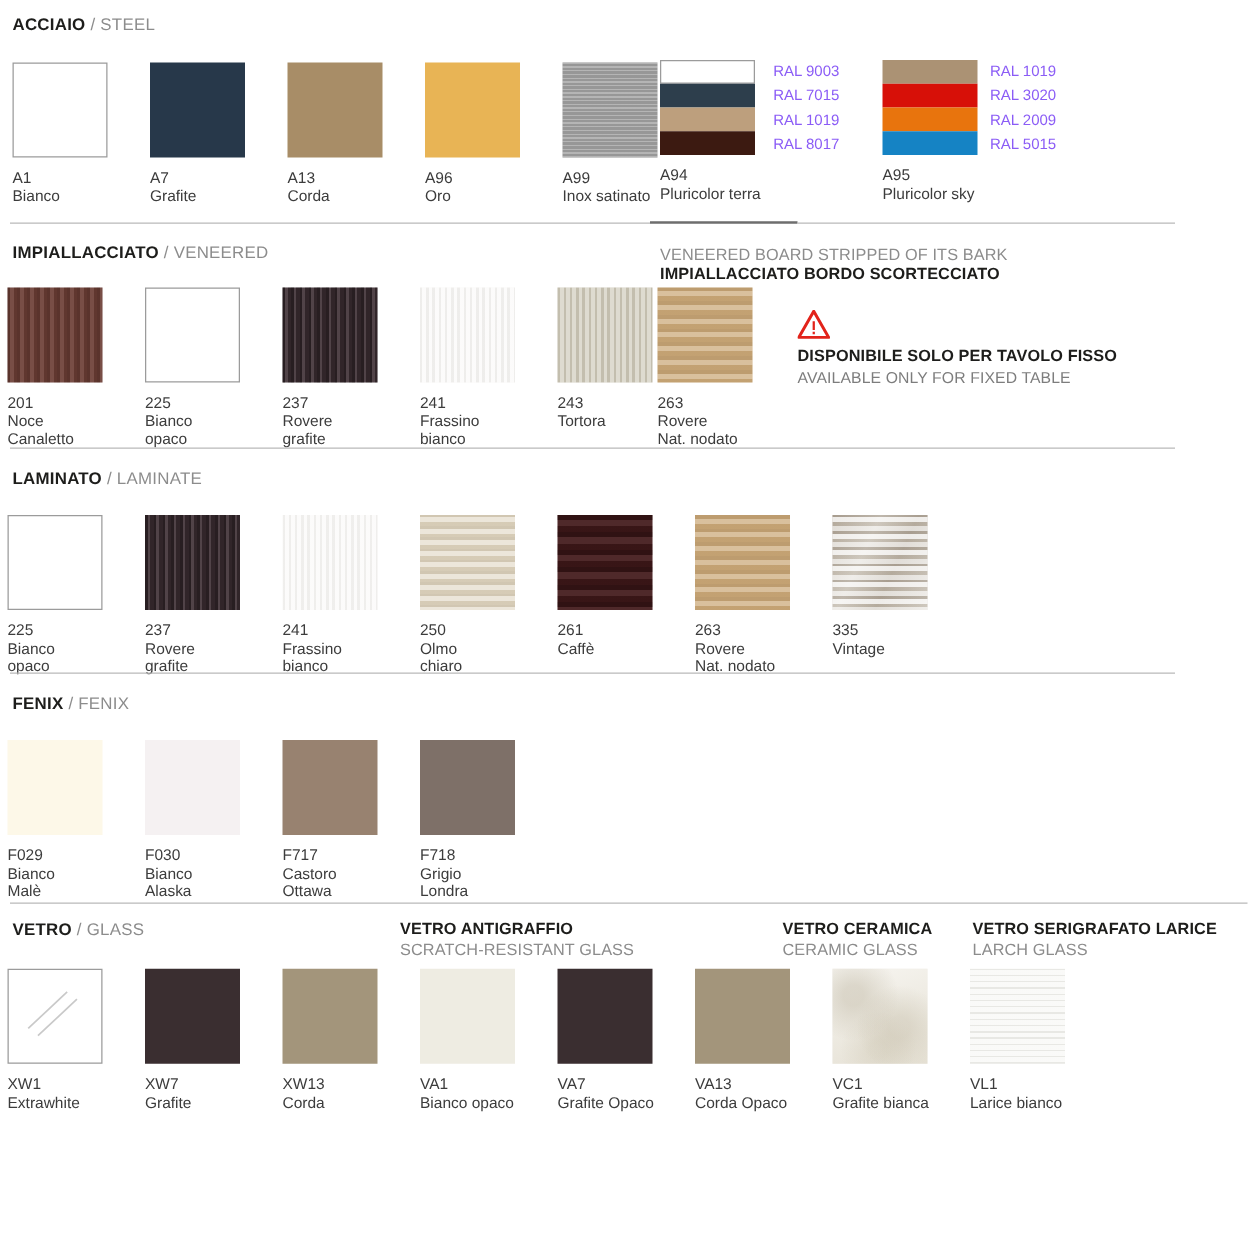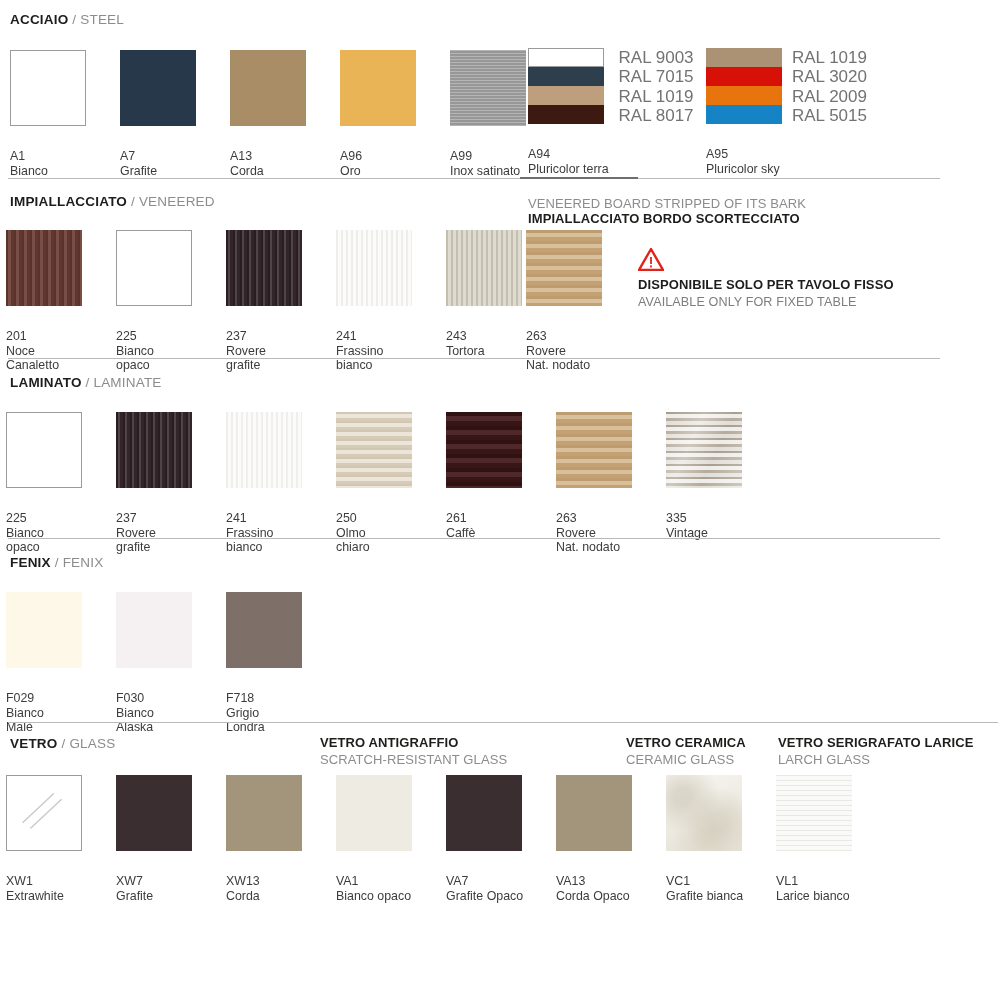--- a/index.html
+++ b/index.html
@@ -37,37 +37,37 @@
   .row { position: absolute; display: flex; }
   .cell { width: 110px; display: flex; flex-direction: column; }
   .sw {
     width: 76px; height: 76px;
     background: #fff;
     position: relative;
     overflow: hidden;
   }
   .sw.bordered { border: 1px solid #9b9b9b; }
   .cap {
-    margin-top: 23px;
+    margin-top: 9px;
     font-size: 12.4px;
     line-height: 14.5px;
     color: #3c3c3c;
     white-space: pre-line;
   }
 
   
   .ral-wrap { display: flex; align-items: flex-start; }
   .ral-sw { width: 76px; height: 76px; display: flex; flex-direction: column; }
   .ral-sw > div { flex: 1 1 0; }
   .ral-sw > div:first-child { box-shadow: inset 0 0 0 1px #9b9b9b; }
   .ral-labels {
     margin-left: 10px;
-    font-size: 17px;
+    font-size: 12px;
     line-height: 19.4px;
-    color: #737373;
+    color: #8b5cf6;
   }
 
   
   .warn { position: absolute; }
   .warn-tri { width: 26px; height: 23px; display:block; }
   .warn-l1 { font-size: 13px; font-weight: bold; color: #1d1d1b; line-height: 16px; letter-spacing:.1px; }
   .warn-l2 { font-size: 12.6px; color: #7d7d7d; line-height: 15px; letter-spacing:.1px; }
 
   
   .glass-lines { position:absolute; inset:0; }
@@ -271,20 +271,26 @@
 Bianco
 Malè</div>
     </div>
     <div class="cell">
       <div class="sw" style="background:#f5f1f2;"></div>
       <div class="cap">F030
 Bianco
 Alaska</div>
     </div>
     <div class="cell">
+      <div class="sw" style="background:#988270;"></div>
+      <div class="cap">F717
+Castoro
+Ottawa</div>
+    </div>
+    <div class="cell">
       <div class="sw" style="background:#7e7068;"></div>
       <div class="cap">F718
 Grigio
 Londra</div>
     </div>
   </div>
 
   <div class="rule" style="left:8px; top:722px; width:990px;"></div>
 
   <div class="sec-head" style="position:absolute; left:10px; top:736px;">

